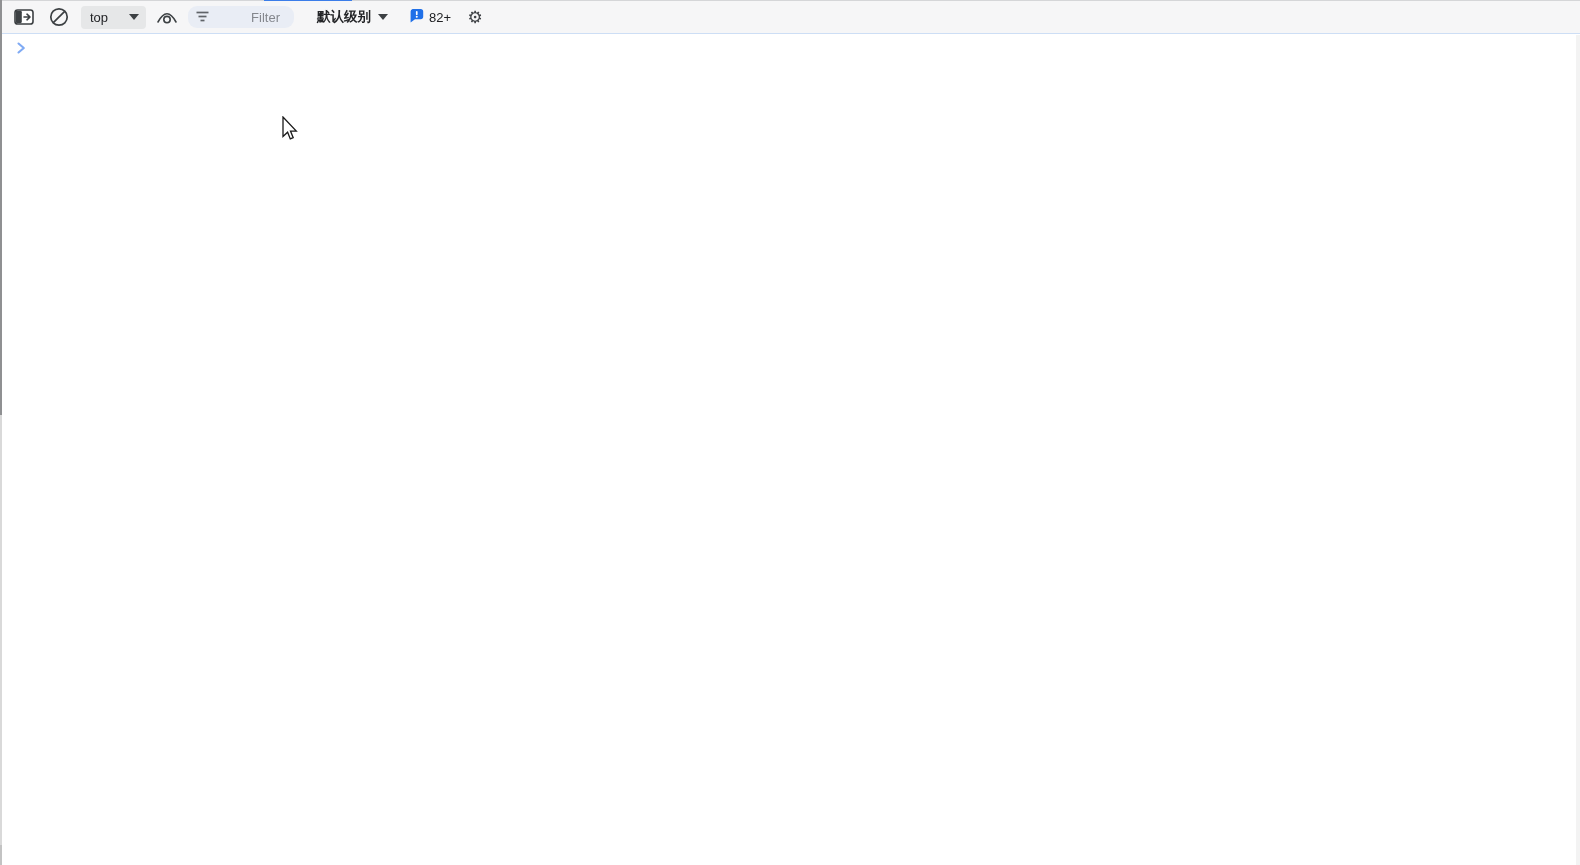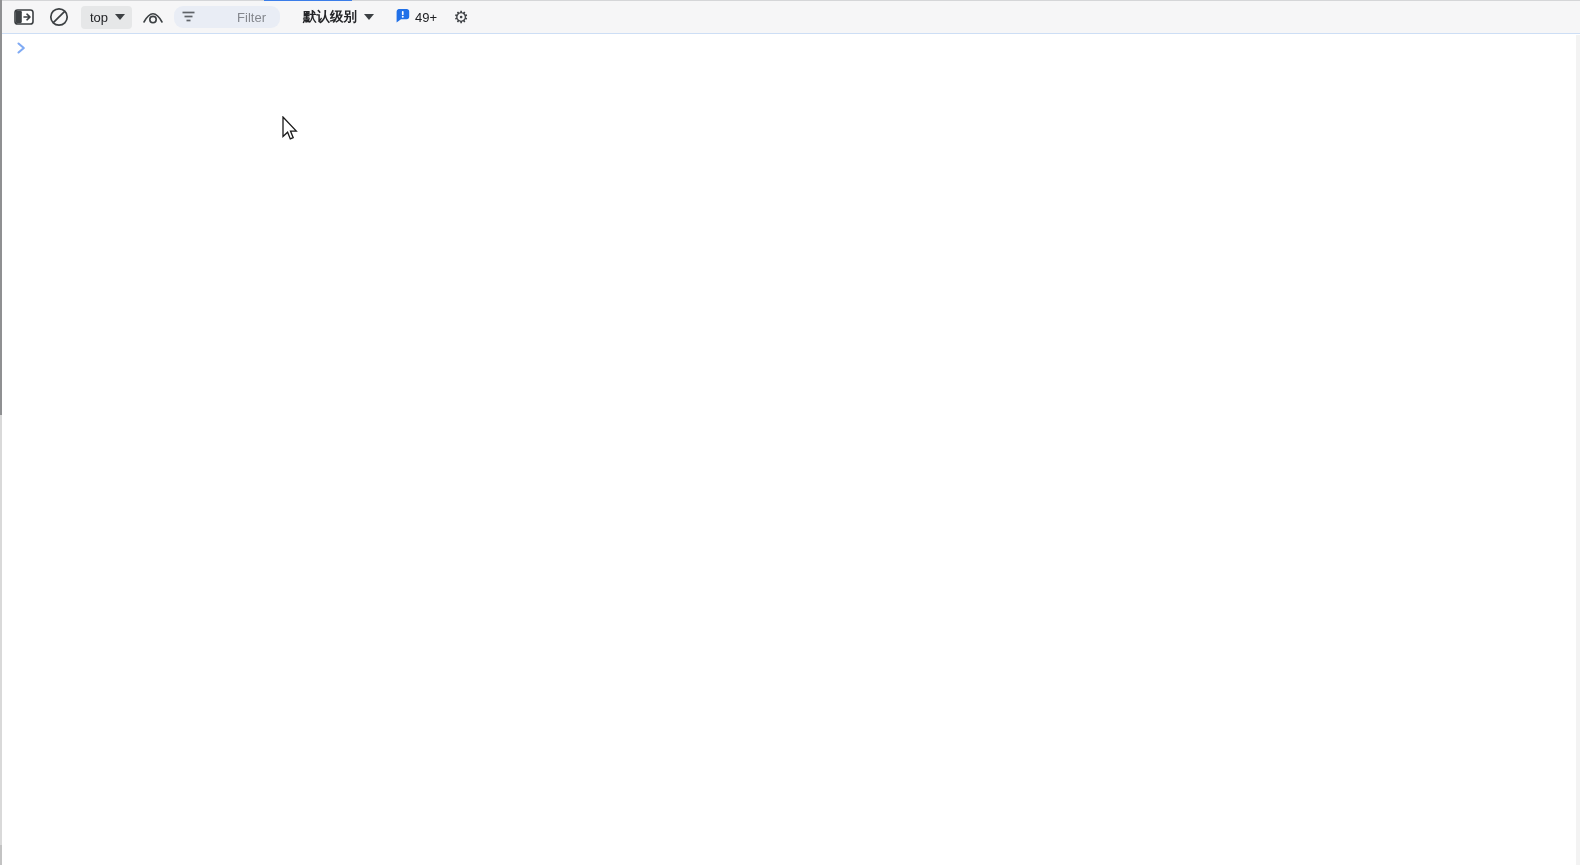--- a/index.html
+++ b/index.html
@@ -20,21 +20,21 @@
   .tbtn { display:flex; align-items:center; justify-content:center;
           height:26px; min-width:26px; border:none; background:transparent;
           cursor:pointer; padding:0; }
   .tbtn svg { display:block; }
 
   .btn-sidebar { margin-left:9px; }
   .btn-clear   { margin-left:9px; }
 
   .context-select { margin-left:9px; height:23px; padding:0 7px 0 9px;
                     background:#e6e7e8; border:none; border-radius:4px;
-                    display:flex; align-items:center; gap:7px; cursor:pointer; }
+                    display:flex; align-items:center; gap:21px; cursor:pointer; }
   .context-select .lbl { font-size:13px; color:#232427; line-height:1; }
 
   .tri-down { width:0; height:0; border-left:5px solid transparent;
               border-right:5px solid transparent; border-top:6px solid #3c4043; }
 
   .btn-eye { margin-left:8px; }
 
   .filter-box { margin-left:8px; width:106px; height:22px; background:#e9edf5;
                 border-radius:9px; display:flex; align-items:center; padding:0 8px;gap:36px; }
   .filter-box svg { flex:0 0 auto; margin-right:6px; }
@@ -128,21 +128,21 @@
     </button>
 
     <button class="issues-btn">
       <span>
         <svg width="15" height="15" viewBox="0 0 15 15">
           <path d="M3.6 1 h8 a2.6 2.6 0 0 1 2.6 2.6 v5 a2.6 2.6 0 0 1 -2.6 2.6 H6 L1.6 14.4 V3.6 A2.6 2.6 0 0 1 3.6 1 Z" fill="#2070e8"></path>
           <rect x="6.9" y="3" width="1.7" height="4" rx="0.85" fill="#fff"></rect>
           <circle cx="7.75" cy="8.8" r="1" fill="#fff"></circle>
         </svg>
       </span>
-      <span class="cnt">49+</span>
+      <span class="cnt">82+</span>
     </button>
 
     <button class="tbtn btn-gear">
       <span>⚙</span>
     </button>
 
   </div>
 
   <div class="console-area">
     <div class="prompt-row">

